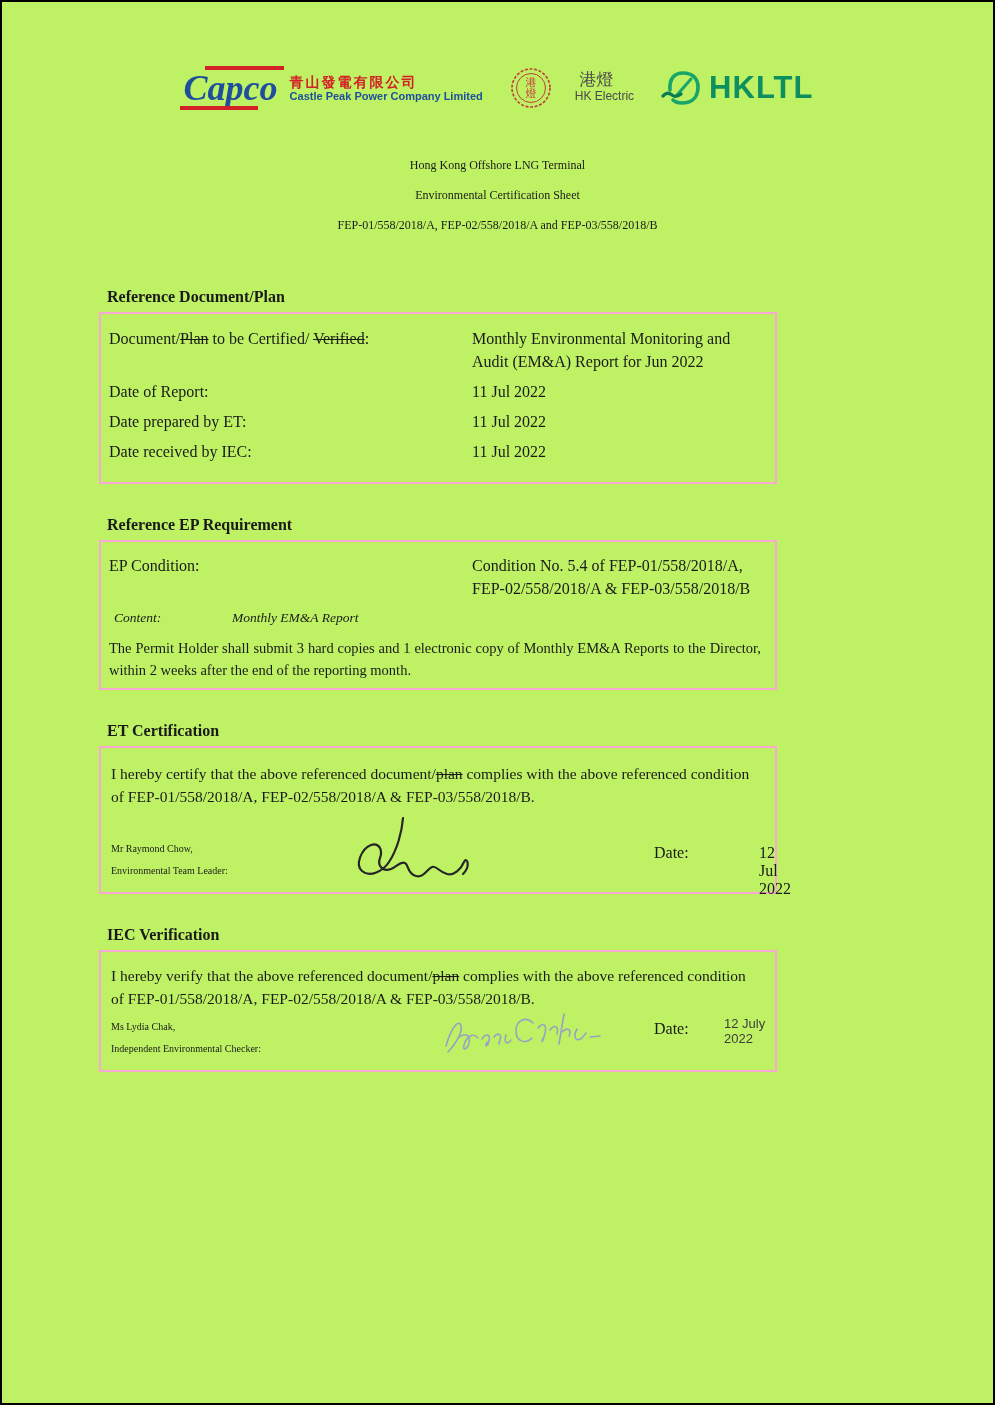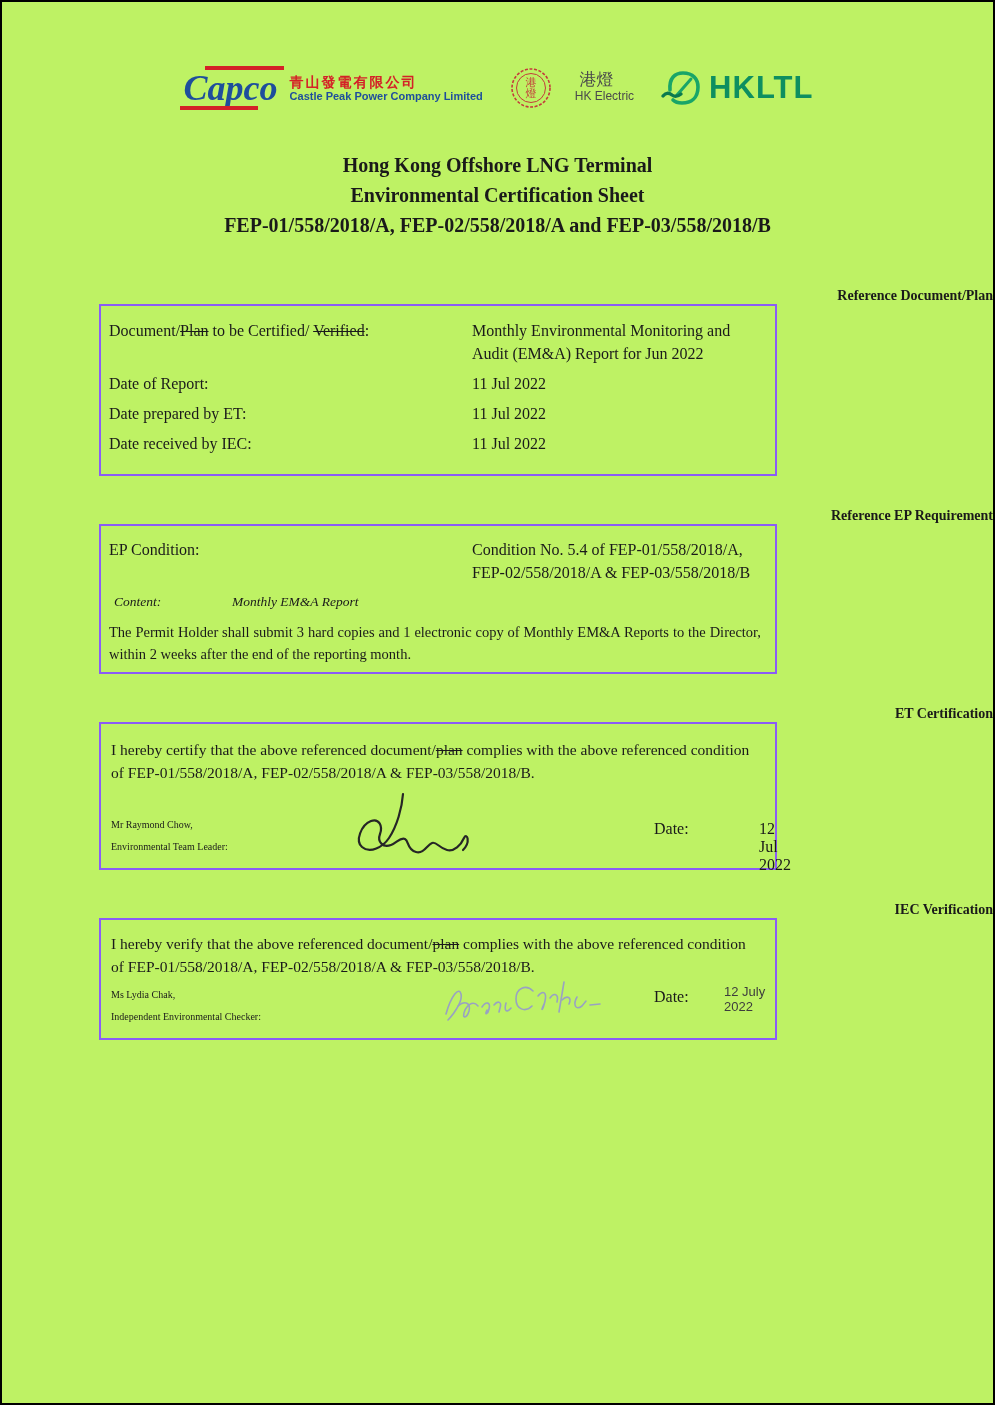--- a/index.html
+++ b/index.html
@@ -41,30 +41,30 @@
   .hke-cn{font-size:17px;color:#4a4a4c;font-family:"Liberation Sans", sans-serif;}
   .hke-en{font-size:12px;color:#4a4a4c;font-family:"Liberation Sans", sans-serif;margin-left:16px;}
   .hkltl{display:flex;align-items:center;gap:5px;}
   .hkltl-text{
     font-family:"Liberation Sans", sans-serif;
     font-size:31px;font-weight:bold;letter-spacing:1px;
     color:#0e8f60;
   }
   
   .title-block{margin-top:32px;text-align:center;}
-  .title-line{font-weight:bold;font-size:20px;line-height:30px;}
+  .title-line{font-weight:normal;font-size:12px;line-height:30px;}
   
   .sec-heading{
-    margin:0 0 0 105px;
-    font-weight:bold;font-size:14px;text-align:right;
+    margin:0 0 6px 105px;
+    font-weight:bold;font-size:16px;
   }
   .box{
     margin-left:97px;
     width:678px;
-    border:2px solid #8b5cf6;
+    border:2px solid #f9a8d4;
     box-sizing:border-box;
     position:relative;
   }
   .mt-heading1{margin-top:48px;}
   .mt-heading{margin-top:32px;}
   .box1{height:172px;padding:13px 12px 0 8px;}
   .box2{height:150px;padding:12px 12px 0 8px;}
   .box3{height:148px;padding:14px 14px 0 10px;}
   .box4{height:122px;padding:12px 14px 0 10px;}
   .grid-row{

